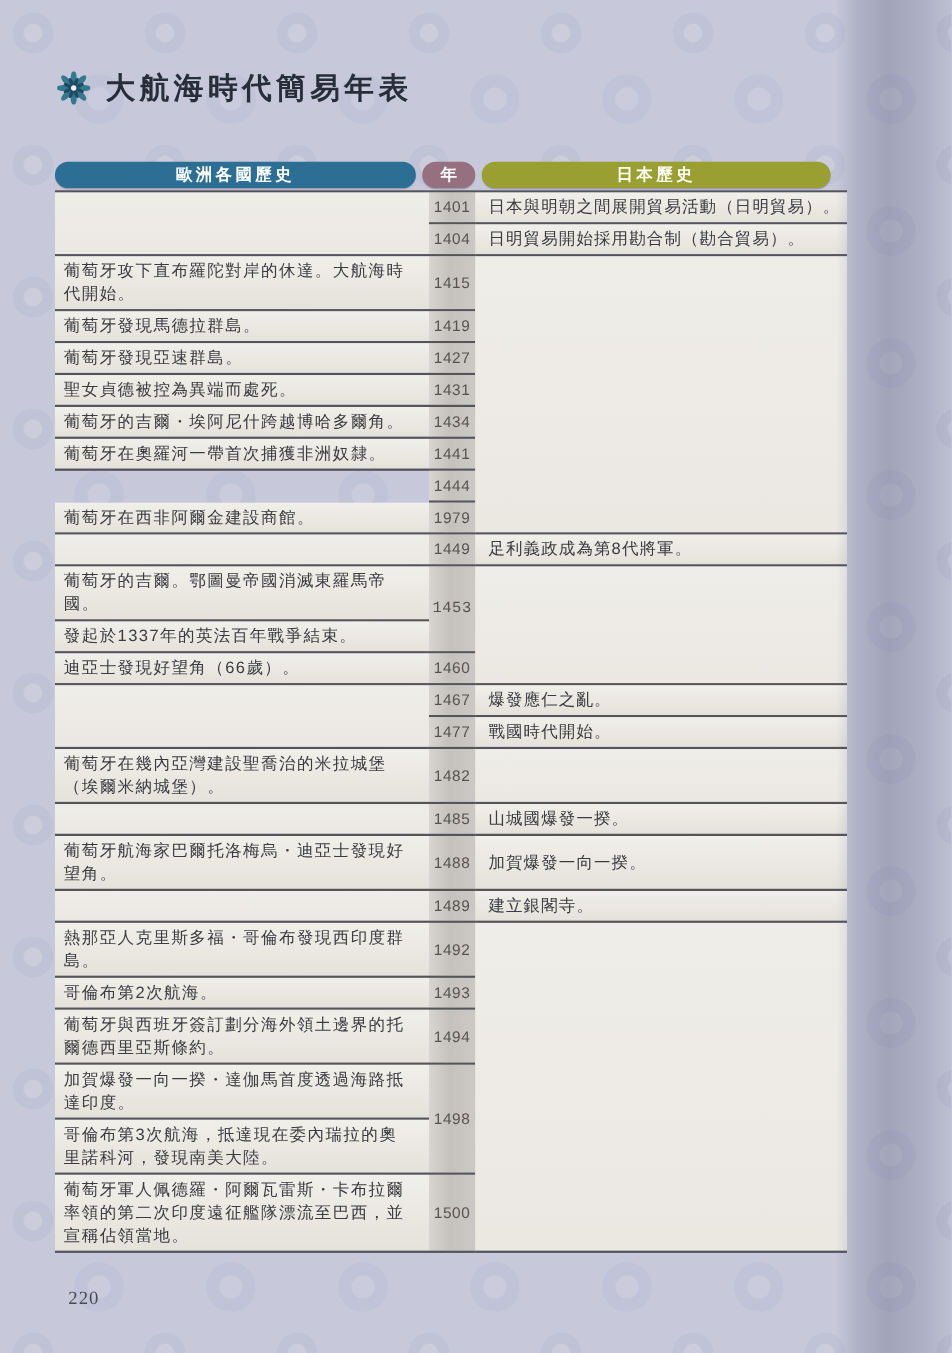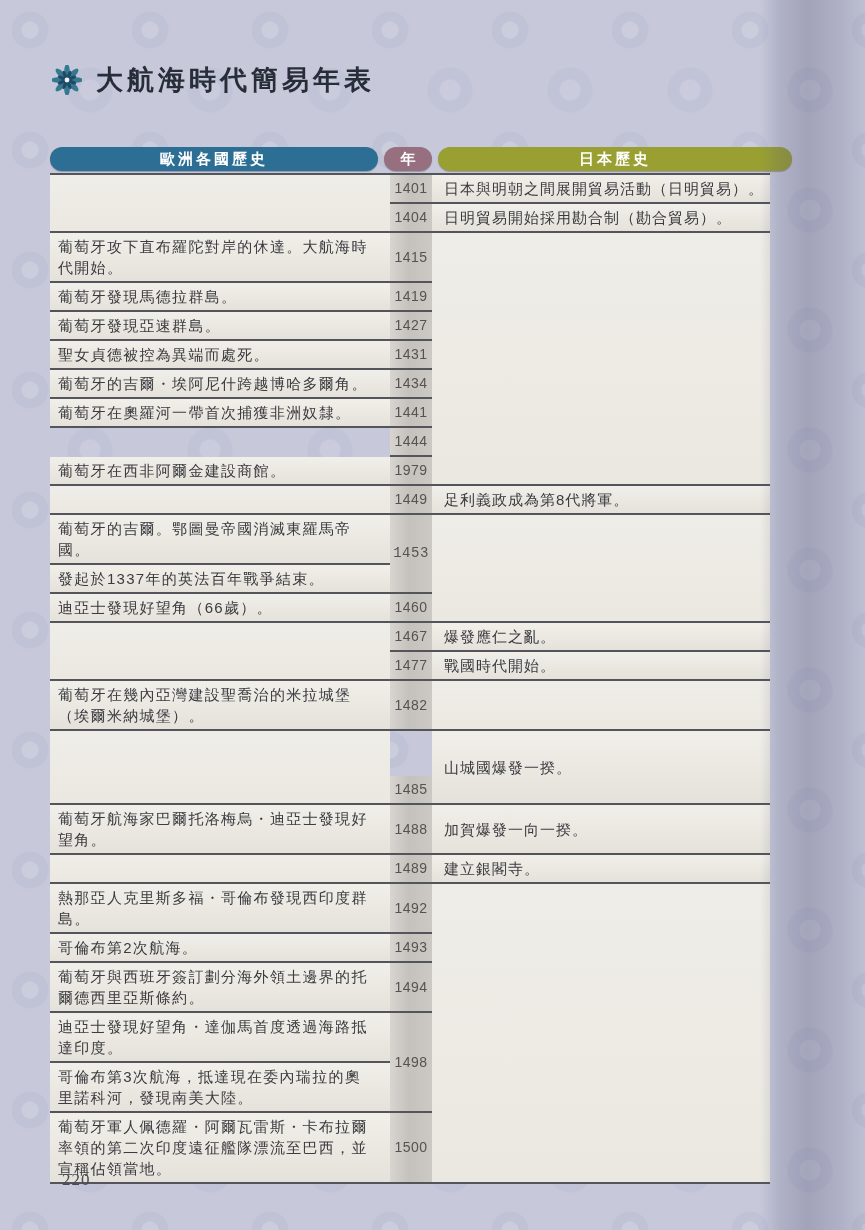--- a/index.html
+++ b/index.html
@@ -34,21 +34,21 @@
     font-size: 27px; font-weight: bold; color: #272e39; letter-spacing: 4px;
   }
   .hdr-pill {
     position: absolute; top: 147px; height: 24px; border-radius: 12px;
     display: flex; align-items: center; justify-content: center;
     color: #ffffff; font-size: 15px; font-weight: bold; letter-spacing: 3px;
     box-shadow: 0 1px 1px rgba(60,60,80,0.35);
   }
   .hdr-eu { left: 50px;  width: 328px; }
   .hdr-yr { left: 384px; width: 48px; letter-spacing: 0; }
-  .hdr-jp { left: 438px; width: 354px; }
+  .hdr-jp { left: 438px; width: 317px; }
   .timeline {
     position: absolute; left: 50px; top: 173px; width: 720px;
     display: grid;
     grid-template-columns: 340px 42px 338px;
     border-top: 2px solid #54545b;
   }
   .cell {
     border-bottom: 2px solid #54545b;
     display: flex; align-items: center;
     font-size: 15px; line-height: 21px; color: #3b3b40;
@@ -131,21 +131,21 @@
     <div class="cell yr" style="grid-row: 7 / span 1;">1434</div>
     <div class="cell yr" style="grid-row: 8 / span 1;">1441</div>
     <div class="cell yr" style="grid-row: 9 / span 1;">1444</div>
     <div class="cell yr" style="grid-row: 10 / span 1;">1979</div>
     <div class="cell yr" style="grid-row: 11 / span 1;">1449</div>
     <div class="cell yr" style="grid-row: 12 / span 2; font-family: Liberation Mono, monospace;">1453</div>
     <div class="cell yr" style="grid-row: 14 / span 1;">1460</div>
     <div class="cell yr" style="grid-row: 15 / span 1;">1467</div>
     <div class="cell yr" style="grid-row: 16 / span 1;">1477</div>
     <div class="cell yr" style="grid-row: 17 / span 1;">1482</div>
-    <div class="cell yr" style="grid-row: 18 / span 1; margin-top: 45px;">1485</div>
+    <div class="cell yr" style="grid-row: 18 / span 1;">1485</div>
     <div class="cell yr" style="grid-row: 19 / span 1;">1488</div>
     <div class="cell yr" style="grid-row: 20 / span 1;">1489</div>
     <div class="cell yr" style="grid-row: 21 / span 1;">1492</div>
     <div class="cell yr" style="grid-row: 22 / span 1;">1493</div>
     <div class="cell yr" style="grid-row: 23 / span 1;">1494</div>
     <div class="cell yr" style="grid-row: 24 / span 2;">1498</div>
     <div class="cell yr" style="grid-row: 26 / span 1;">1500</div>
     <div class="cell blank eu" style="grid-row: 1 / span 2;"></div>
     <div class="cell eu" style="grid-row: 3 / span 1;">
       <span>葡萄牙攻下直布羅陀對岸的休達。大航海時代開始。</span>
@@ -190,21 +190,21 @@
     <div class="cell eu" style="grid-row: 21 / span 1;">
       <span>熱那亞人克里斯多福・哥倫布發現西印度群島。</span>
     </div>
     <div class="cell eu" style="grid-row: 22 / span 1;">
       <span>哥倫布第2次航海。</span>
     </div>
     <div class="cell eu" style="grid-row: 23 / span 1;">
       <span>葡萄牙與西班牙簽訂劃分海外領土邊界的托爾德西里亞斯條約。</span>
     </div>
     <div class="cell eu" style="grid-row: 24 / span 1;">
-      <span>迪亞士發現好望角・達伽馬首度透過海路抵達印度。</span>
+      <span>加賀爆發一向一揆・達伽馬首度透過海路抵達印度。</span>
     </div>
     <div class="cell eu" style="grid-row: 25 / span 1;">
       <span>哥倫布第3次航海，抵達現在委內瑞拉的奧里諾科河，發現南美大陸。</span>
     </div>
     <div class="cell eu" style="grid-row: 26 / span 1;">
       <span>葡萄牙軍人佩德羅・阿爾瓦雷斯・卡布拉爾率領的第二次印度遠征艦隊漂流至巴西，並宣稱佔領當地。</span>
     </div>
     <div class="cell jp" style="grid-row: 1 / span 1;">
       <span>日本與明朝之間展開貿易活動（日明貿易）。</span>
     </div>

